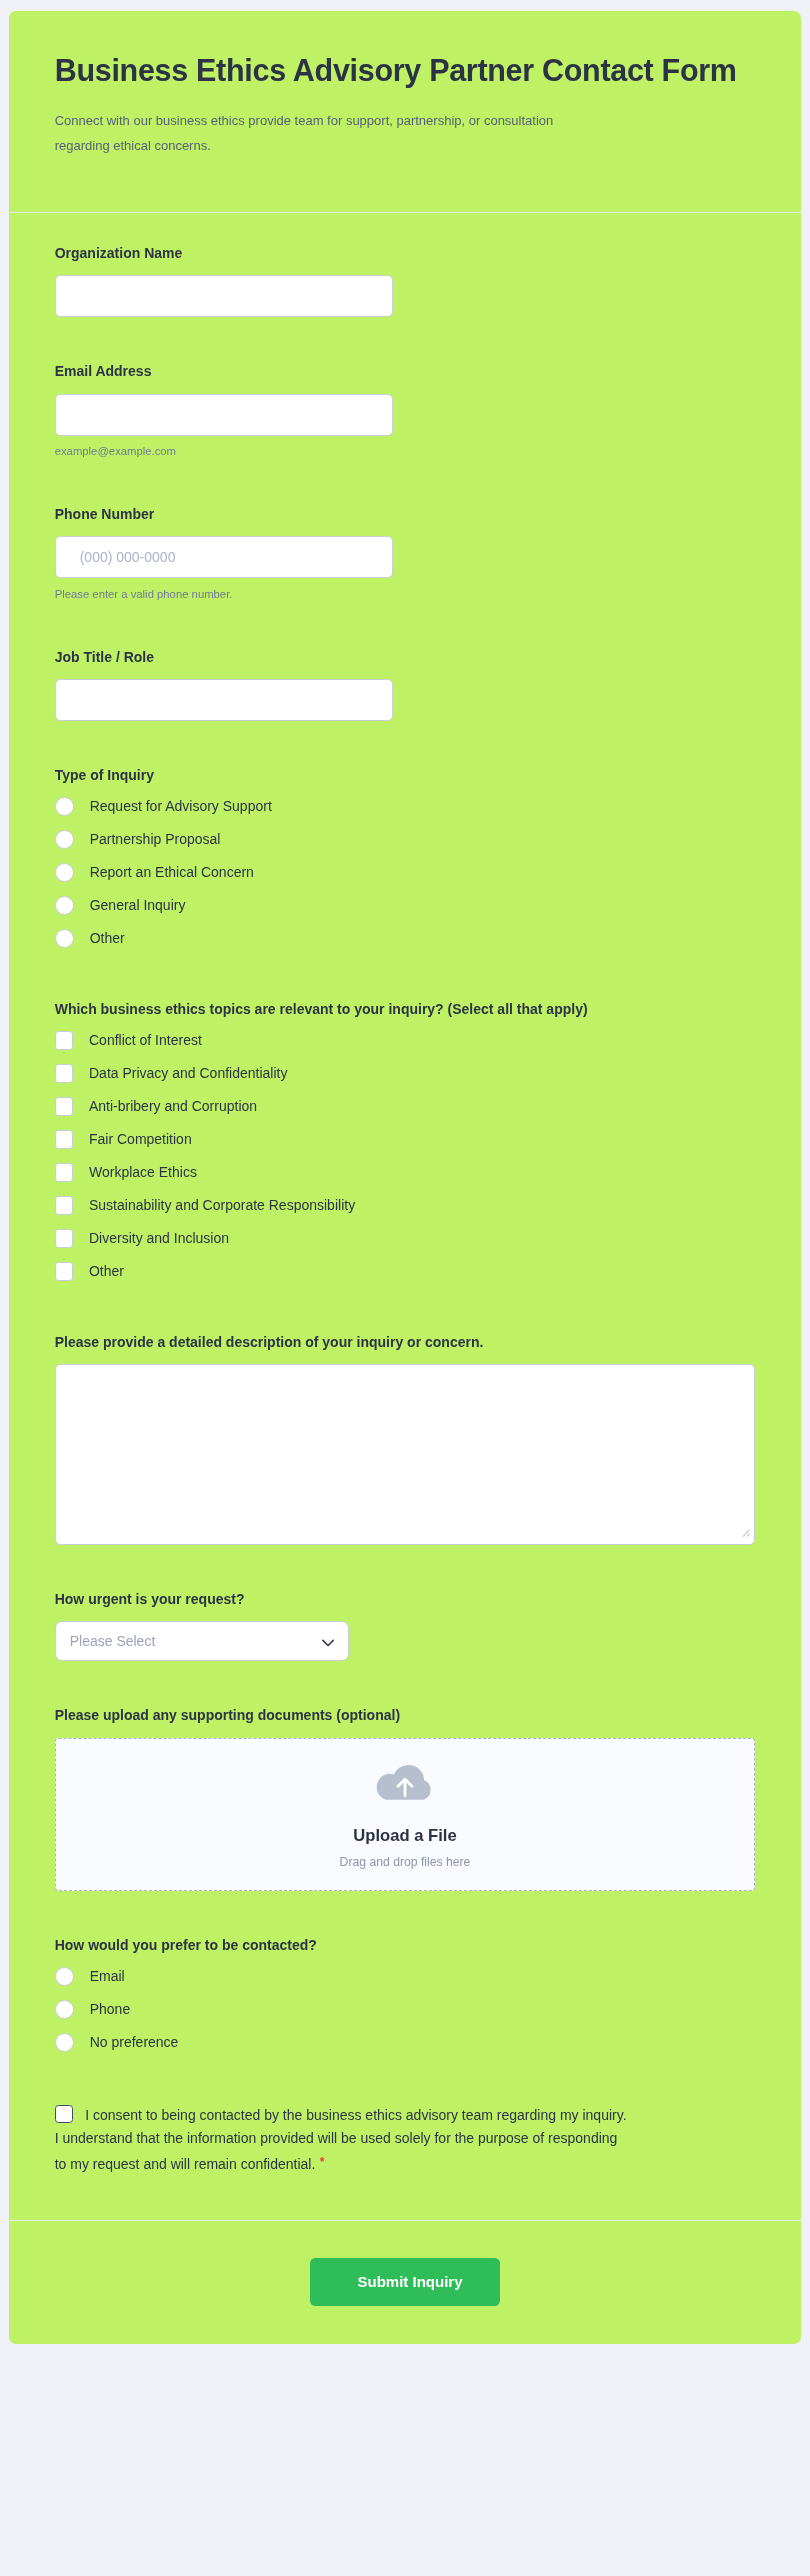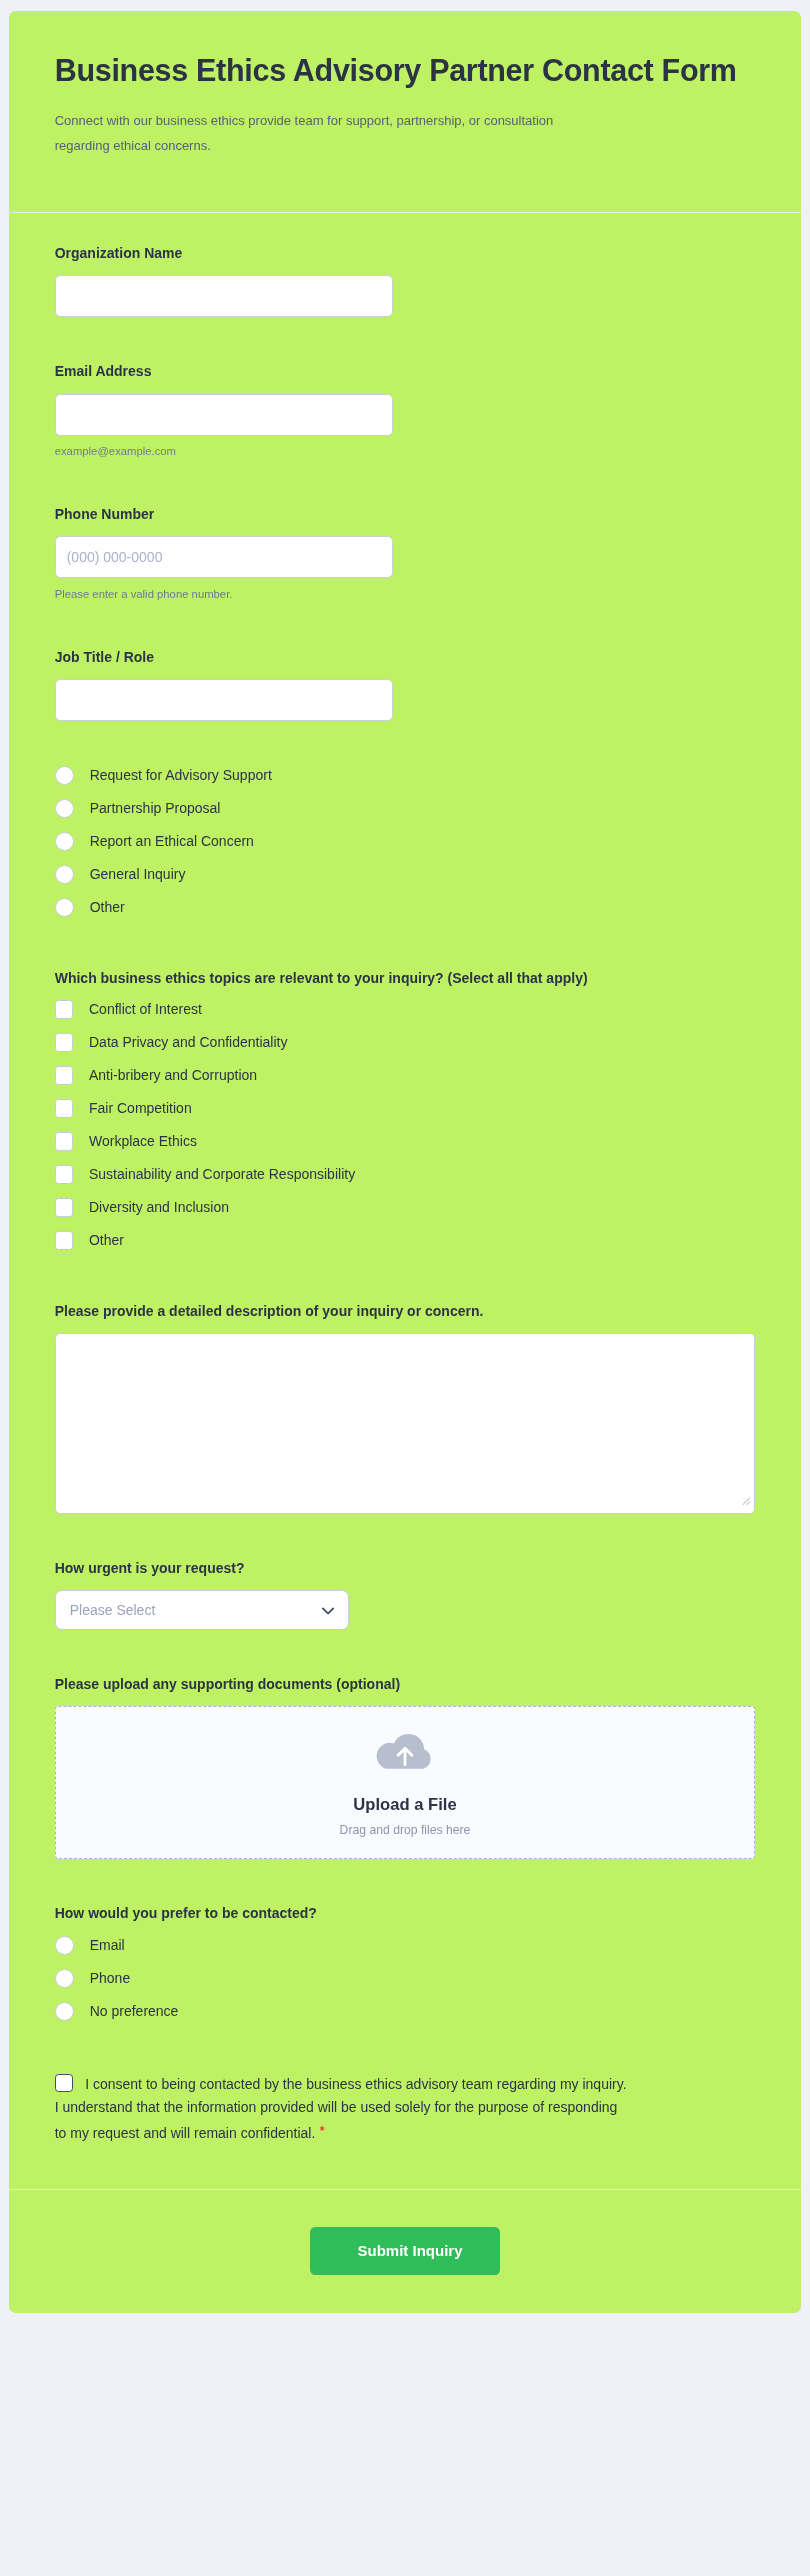--- a/index.html
+++ b/index.html
@@ -52,21 +52,21 @@
     font-size: 11.3px;
     line-height: 15.7px;
     color: #6f7a95;
   }
   .text-input {
     display: block;
     width: 338px;
     height: 42px;
     border: 0.9px solid #c9cfda;
     border-radius: 5.2px;
-    padding: 0 11px;
+    padding: 0 24px;
     font-size: 14px;
     color: #2c3345;
     background: #fff;
     outline: none;
     font-family: "Liberation Sans", sans-serif;
   }
   .text-input::placeholder { color: #a9b3c9; }
   .name-row { display: flex; gap: 26px; }
   .name-col { flex: 1; }
   .name-col .text-input { width: 100%; }
@@ -211,20 +211,21 @@
       <input type="text" class="text-input" placeholder="(000) 000-0000" style="">
       <div class="sublabel">Please enter a valid phone number.</div>
     </div>
 
     <div class="field">
       <div class="label">Job Title / Role</div>
       <input type="text" class="text-input" style="">
     </div>
 
     <div class="field field--group">
+      <div class="label">Type of Inquiry</div>
       <div class="choice">
         <span class="radio"></span>
         <span class="choice-label">Request for Advisory Support</span>
       </div>
       <div class="choice">
         <span class="radio"></span>
         <span class="choice-label">Partnership Proposal</span>
       </div>
       <div class="choice">
         <span class="radio"></span>

